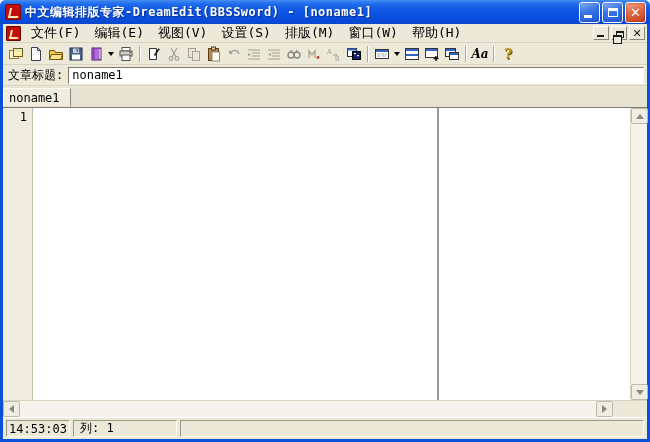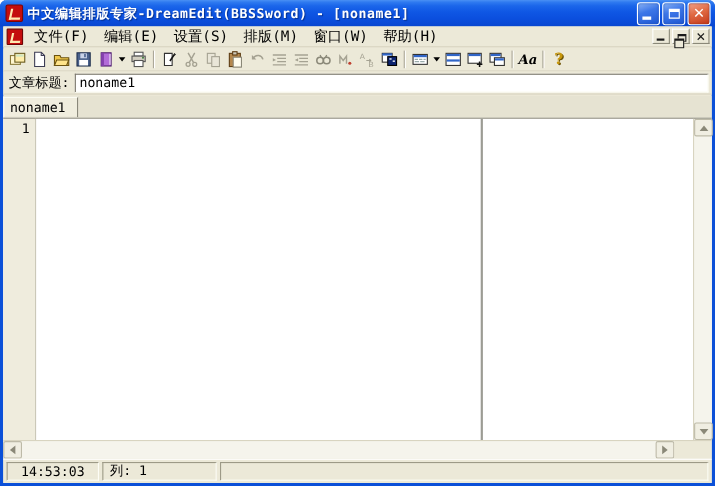--- a/index.html
+++ b/index.html
@@ -81,21 +81,21 @@
   .hscroll { position:absolute; left:0; top:400px; width:610px; height:17px; background:#f5f4ec; border-top:1px solid #d8d4c0;
              display:flex; justify-content:space-between; }
   .hscroll .sbtn { height:16px; }
   .scroll-corner { position:absolute; left:610px; top:400px; width:34px; height:17px; background:#ece9d8; border-top:1px solid #d8d4c0; }
 
   
   .statusbar { position:absolute; left:0; top:417px; width:644px; height:22px; background:#ece9d8;
                display:flex; align-items:center; padding:0 3px; gap:3px; border-top:1px solid #fff; }
   .spanel { height:17px; border:1px solid; border-color:#9d9a87 #fdfdf6 #fdfdf6 #9d9a87; background:#ece9d8;
             display:flex; align-items:center; padding:0 6px; font-size:12px; white-space:nowrap; }
-  .spanel.time { width:84px; justify-content:center; }
+  .spanel.time { width:64px; justify-content:center; }
   .spanel.lin  { width:80px; }
   .spanel.col  { width:104px; }
   .spanel.rest { flex:1; }
 </style>
 </head>
 <body>
 
 <div class="window">
 
   <div class="titlebar">
@@ -109,20 +109,21 @@
       </span>
     <span class="winbtn close">
         <span class="glyph-close">✕</span>
       </span>
   </div>
 
   <div class="menubar">
     <span class="menu-appicon"></span>
     <span class="menu-item">文件(F)</span>
     <span class="menu-item">编辑(E)</span>
+    <span class="menu-item">视图(V)</span>
     <span class="menu-item">设置(S)</span>
     <span class="menu-item">排版(M)</span>
     <span class="menu-item">窗口(W)</span>
     <span class="menu-item">帮助(H)</span>
     <span class="menu-spacer"></span>
     <span class="mdi-btn">
         <span class="mdi-min"></span>
       </span>
     <span class="mdi-btn">
         <span class="mdi-restore"></span>

